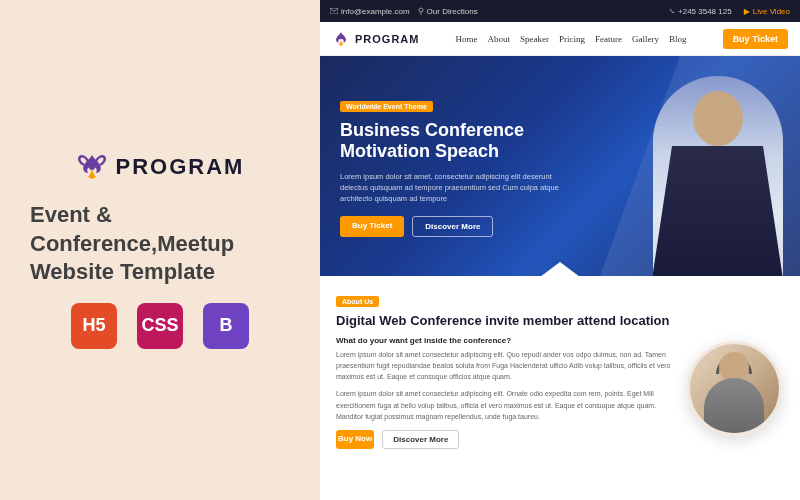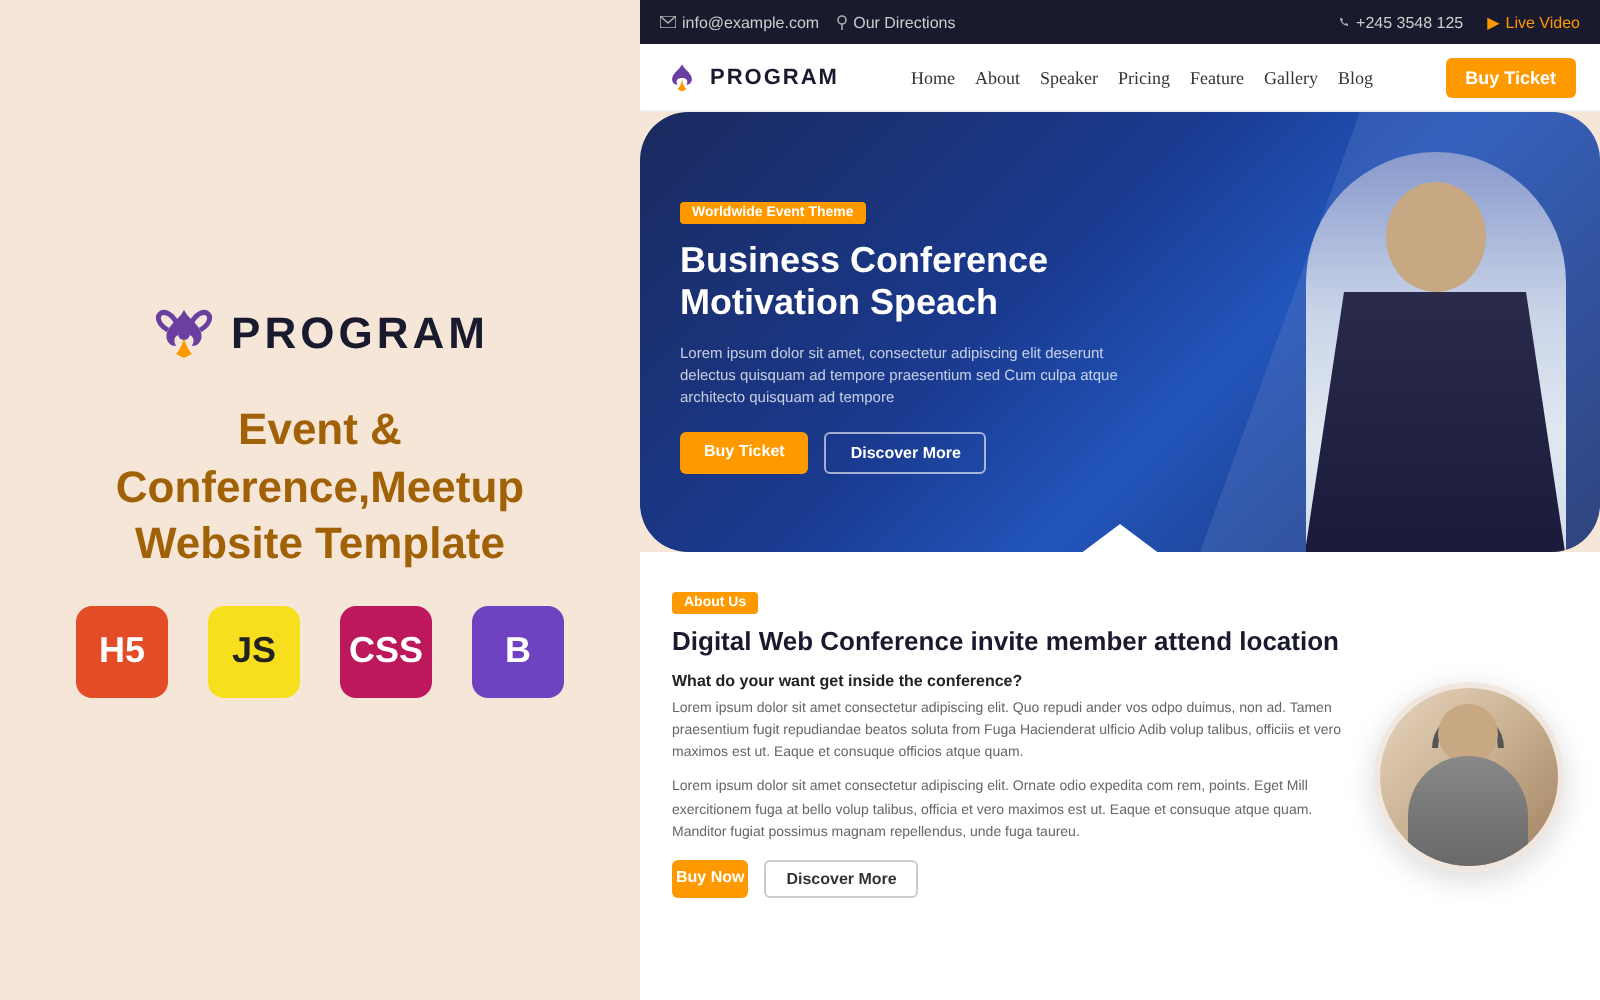--- a/index.html
+++ b/index.html
@@ -41,22 +41,21 @@
     .brand-name {
       font-size: 22px;
       font-weight: 700;
       color: #1a1a2e;
       letter-spacing: 2px;
     }
 
     .tagline {
       font-size: 22px;
       font-weight: 700;
-      color: #a16207;
-      text-align: center;
+      color: #404040;
       line-height: 1.3;
       margin-bottom: 16px;
     }
 
     .tech-badges {
       display: flex;
       gap: 20px;
       align-items: center;
     }
     .badge {
@@ -144,21 +143,20 @@
 
     
     .hero {
       height: 220px;
       background: linear-gradient(135deg, #1a2a5e 0%, #1a3a8f 40%, #2255bb 60%, #1a2a5e 100%);
       position: relative;
       overflow: hidden;
       flex-shrink: 0;
       display: flex;
       align-items: center;
-      border-radius: 24px;
     }
     .hero-diagonal {
       position: absolute;
       right: 0;
       top: 0;
       width: 200px;
       height: 100%;
       background: rgba(100,130,200,0.3);
       clip-path: polygon(40% 0, 100% 0, 100% 100%, 0% 100%);
     }
@@ -415,21 +413,20 @@
         <path d="M24 14 C28 12, 30 8, 28 6 C26 4, 22 6, 20 10" fill="none" stroke="#6b3fa0" stroke-width="2.5"></path>
       </svg>
     </div>
     <span class="brand-name">PROGRAM</span>
   </div>
 
   <div class="tagline">Event &amp; Conference,Meetup Website Template</div>
 
   <div class="tech-badges">
     <div class="badge badge-html">H5</div>
-    <div class="badge badge-js">JS</div>
     <div class="badge badge-css">CSS</div>
     <div class="badge badge-b">B</div>
   </div>
 </div>
 
 <div class="right-panel">
 
   <div class="top-bar">
     <div class="top-bar-left">
       <span>

